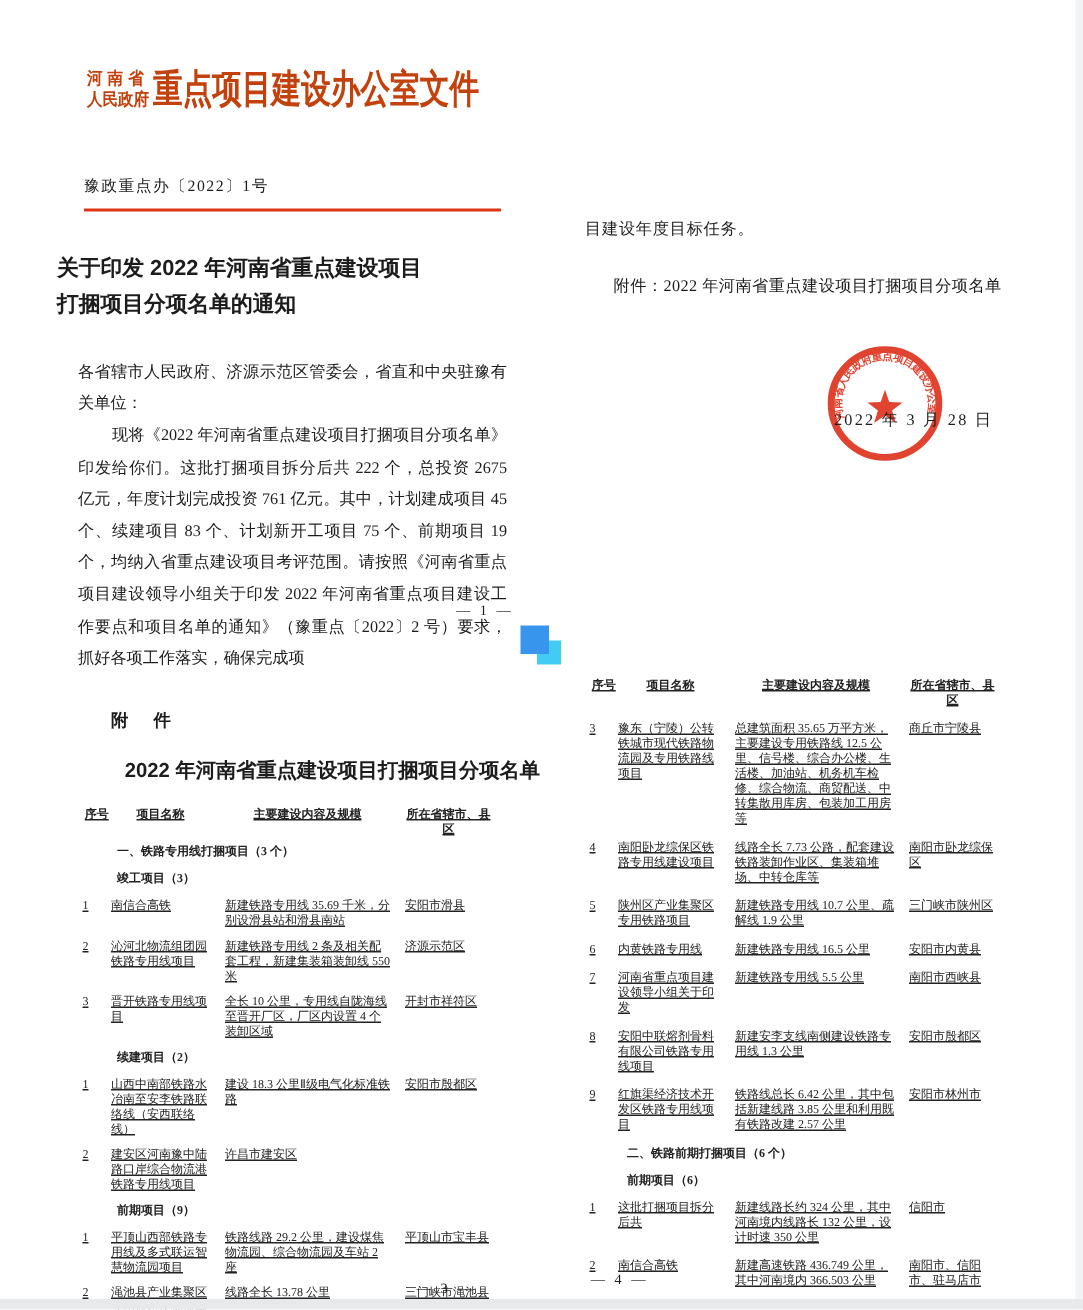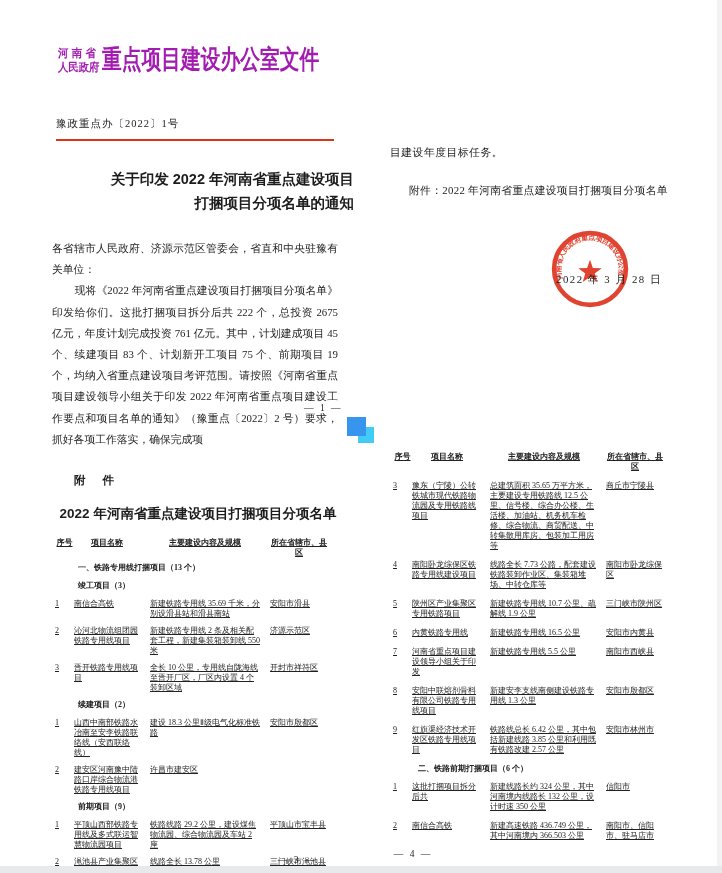--- a/index.html
+++ b/index.html
@@ -1,47 +1,47 @@
 <!DOCTYPE html>
 <html><head>
 <meta charset="utf-8">
 <style>
   html,body{margin:0;padding:0;background:#ffffff;}
   .canvas{position:relative;width:722px;height:873px;background:#ffffff;overflow:hidden;
           font-family:"Liberation Serif",serif;color:#1c1c1c;}
   
-  .letterhead{position:absolute;left:58px;top:42px;display:flex;align-items:center;color:#a21caf;}
+  .letterhead{position:absolute;left:58px;top:42px;display:flex;align-items:center;color:#c2410c;}
   .issuer{width:42px;font-family:"Liberation Sans",sans-serif;font-weight:bold;
           font-size:11.5px;line-height:14px;transform:scaleX(.9);transform-origin:left center;}
   .issuer div{text-align:justify;text-align-last:justify;white-space:nowrap;}
   .lh-title{font-family:"Liberation Sans",sans-serif;font-weight:bold;font-size:26px;
             white-space:nowrap;transform:scaleX(.76);transform-origin:left center;margin-left:2px;}
   .doc-no{position:absolute;top:117px;left:56px;width:278px;
           font-size:10.5px;letter-spacing:1px;}
   .red-rule{position:absolute;top:139px;left:56px;width:278px;height:2px;background:#dd3415;}
-  .p1-title{position:absolute;top:167px;left:38px;width:316px;text-align:right;
+  .p1-title{position:absolute;top:167px;left:38px;width:316px;text-align:left;
             font-family:"Liberation Sans",sans-serif;font-weight:bold;font-size:14.5px;line-height:24px;}
   .p1-body{position:absolute;top:238px;left:52px;width:286px;font-size:10.8px;
            line-height:21.2px;text-align:justify;}
   .p1-body p{margin:0;}
   .p1-body .para{text-indent:2.1em;}
   .pgnum{position:absolute;font-size:9.5px;letter-spacing:2px;white-space:nowrap;}
   .pg1{left:304px;top:403px;}
   
   .marker{position:absolute;left:347px;top:417px;width:30px;height:28px;}
   .marker .sq-light{position:absolute;left:11px;top:10px;width:16px;height:16px;background:#42cbf5;}
   .marker .sq-dark{position:absolute;left:0;top:0;width:19px;height:19px;background:#3795ee;}
   
   .p2-cont{position:absolute;left:390px;top:146px;font-size:10.8px;letter-spacing:.5px;}
   .p2-attach{position:absolute;left:409px;top:184px;font-size:10.8px;letter-spacing:.3px;}
   .seal{position:absolute;left:550px;top:229px;width:80px;height:80px;opacity:.92;}
   .p2-date{position:absolute;left:556px;top:273px;font-size:10.8px;letter-spacing:1.5px;z-index:3;color:#1d1d1d;}
   
   .attach-label{position:absolute;left:58px;top:473px;font-weight:bold;font-size:11.5px;letter-spacing:7px;padding-left:16px;}
-  .p3-title{position:absolute;left:36px;top:505px;width:324px;text-align:center;
+  .p3-title{position:absolute;left:36px;top:505px;width:324px;text-align:right;
             font-family:"Liberation Sans",sans-serif;font-weight:bold;font-size:13.5px;}
   .tbl{position:absolute;font-size:8px;line-height:10px;color:#222;}
   .tr{display:flex;margin-bottom:7px;text-decoration:underline;}
   .tbl4 .tr{margin-bottom:9px;}
   .th{font-weight:bold;margin-bottom:5px;}
   .th span{text-align:center;}
   .c-no{flex:none;width:26px;padding-left:7px;box-sizing:border-box;}
   .c-name{flex:none;width:66px;margin-right:10px;}
   .c-content{flex:none;width:110px;margin-right:10px;}
   .c-loc{flex:none;width:62px;}
@@ -108,21 +108,21 @@
   <div class="attach-label">附  件</div>
   <div class="p3-title">2022 年河南省重点建设项目打捆项目分项名单</div>
 
   <div class="tbl tbl3">
     <div class="tr th">
       <span class="c-no">序号</span>
       <span class="c-name">项目名称</span>
       <span class="c-content">主要建设内容及规模</span>
       <span class="c-loc">所在省辖市、县区</span>
     </div>
-    <div class="row-label">一、铁路专用线打捆项目（13 个）</div>
+    <div class="row-label">一、铁路专用线打捆项目（3 个）</div>
 
     <div class="row-label">竣工项目（3）</div>
     <div class="tr">
       <span class="c-no">1</span>
       <span class="c-name">南信合高铁</span>
       <span class="c-content">新建铁路专用线 35.69 千米，分别设滑县站和滑县南站</span>
       <span class="c-loc">安阳市滑县</span>
     </div>
     <div class="tr">
       <span class="c-no">2</span>
@@ -211,20 +211,21 @@
       <span class="c-loc">安阳市殷都区</span>
     </div>
     <div class="tr">
       <span class="c-no">9</span>
       <span class="c-name">红旗渠经济技术开发区铁路专用线项目</span>
       <span class="c-content">铁路线总长 6.42 公里，其中包括新建线路 3.85 公里和利用既有铁路改建 2.57 公里</span>
       <span class="c-loc">安阳市林州市</span>
     </div>
 
     <div class="row-label">二、铁路前期打捆项目（6 个）</div>
+    <div class="row-label">前期项目（6）</div>
 
     <div class="tr">
       <span class="c-no">1</span>
       <span class="c-name">这批打捆项目拆分后共</span>
       <span class="c-content">新建线路长约 324 公里，其中河南境内线路长 132 公里，设计时速 350 公里</span>
       <span class="c-loc">信阳市</span>
     </div>
     <div class="tr">
       <span class="c-no">2</span>
       <span class="c-name">南信合高铁</span>

